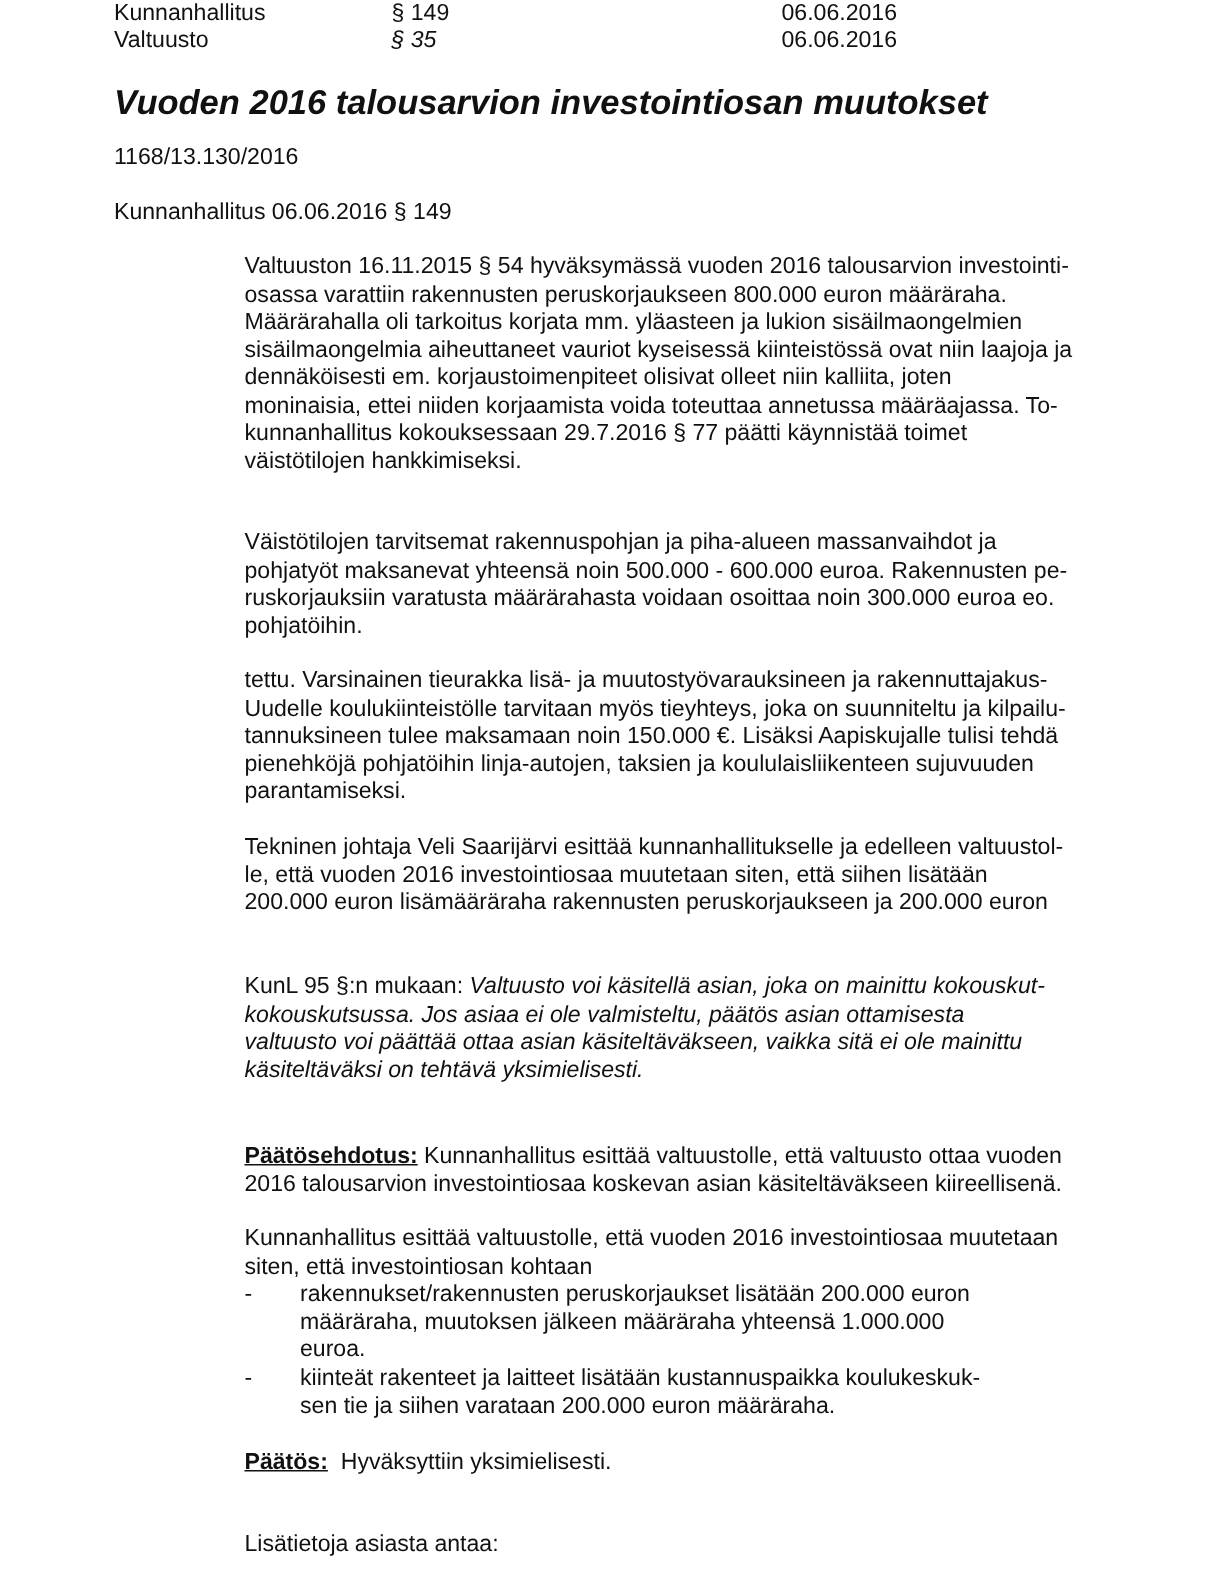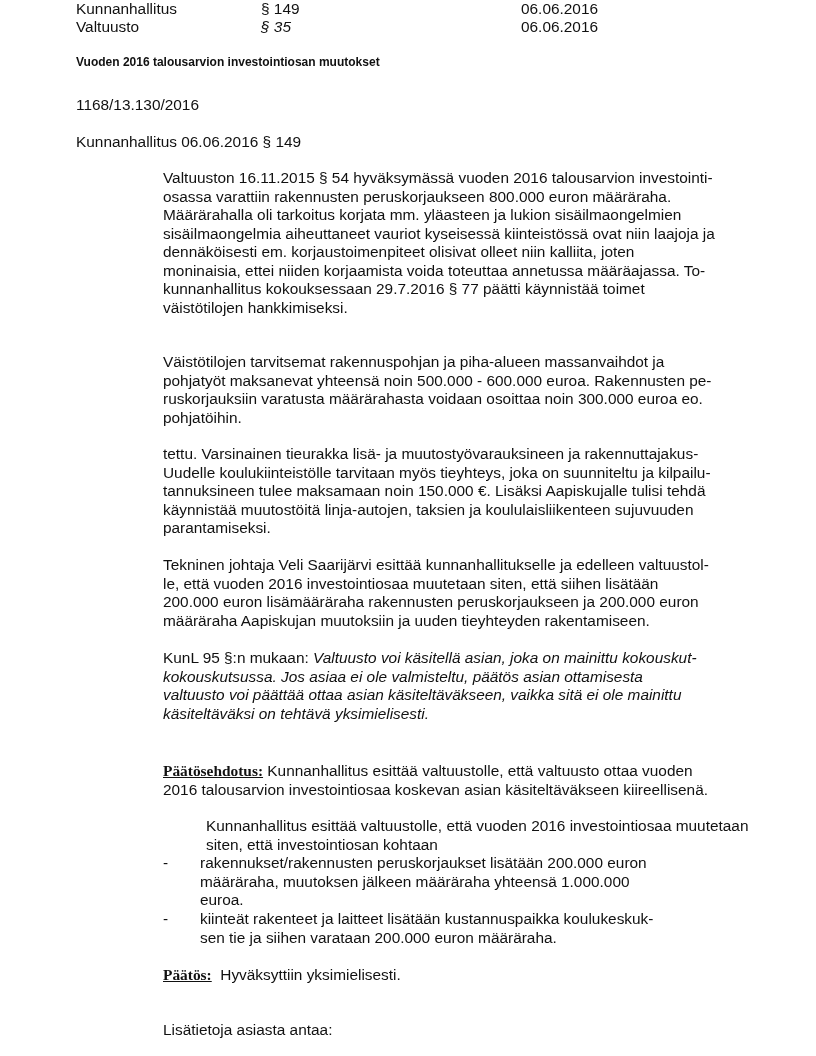--- a/index.html
+++ b/index.html
@@ -3,25 +3,25 @@
 <meta charset="utf-8">
 <style>
   html, body { margin: 0; padding: 0; background: #ffffff; }
   body {
     width: 816px; height: 1056px; position: relative; overflow: hidden;
     font-family: "Liberation Sans", sans-serif; color: #111111;
     font-size: 15.4px;
   }
   .abs { position: absolute; white-space: nowrap; }
   .hdr { line-height: 18px; }
-  .title { font-weight: bold; font-size: 12px; }
+  .title { font-weight: bold; font-size: 23px; font-style: italic; }
   .para { position: absolute; left: 163px; width: 600px; line-height: 18.5px; }
   .para .ln { display: block; white-space: nowrap; }
   .it { font-style: italic; }
-  .lbl { font-weight: bold; text-decoration: underline; font-family: Liberation Serif, serif; }
+  .lbl { font-weight: bold; text-decoration: underline; }
   .bullet { position: absolute; left: 163px; line-height: 18.5px; }
   .bullet .dash { position: absolute; left: 0; }
   .bullet .btxt { position: absolute; left: 37px; }
   .bullet .btxt .ln { display: block; white-space: nowrap; }
 </style>
 </head>
 <body>
 
 <div class="abs hdr" style="left:76px; top:0px;">Kunnanhallitus</div>
 <div class="abs hdr" style="left:261px; top:0px;">§ 149</div>
@@ -50,44 +50,43 @@
   <span class="ln">Väistötilojen tarvitsemat rakennuspohjan ja piha-alueen massanvaihdot ja</span>
   <span class="ln">pohjatyöt maksanevat yhteensä noin 500.000 - 600.000 euroa. Rakennusten pe-</span>
   <span class="ln">ruskorjauksiin varatusta määrärahasta voidaan osoittaa noin 300.000 euroa eo.</span>
   <span class="ln">pohjatöihin.</span>
 </div>
 
 <div class="para" style="top:445px;">
   <span class="ln">tettu. Varsinainen tieurakka lisä- ja muutostyövarauksineen ja rakennuttajakus-</span>
   <span class="ln">Uudelle koulukiinteistölle tarvitaan myös tieyhteys, joka on suunniteltu ja kilpailu-</span>
   <span class="ln">tannuksineen tulee maksamaan noin 150.000 €. Lisäksi Aapiskujalle tulisi tehdä</span>
-  <span class="ln">käynnistää muutostöitä linja-autojen, taksien ja koululaisliikenteen sujuvuuden</span>
+  <span class="ln">pienehköjä pohjatöihin linja-autojen, taksien ja koululaisliikenteen sujuvuuden</span>
   <span class="ln">parantamiseksi.</span>
 </div>
 
 <div class="para" style="top:556px;">
   <span class="ln">Tekninen johtaja Veli Saarijärvi esittää kunnanhallitukselle ja edelleen valtuustol-</span>
   <span class="ln">le, että vuoden 2016 investointiosaa muutetaan siten, että siihen lisätään</span>
   <span class="ln">200.000 euron lisämääräraha rakennusten peruskorjaukseen ja 200.000 euron</span>
-  <span class="ln">määräraha Aapiskujan muutoksiin ja uuden tieyhteyden rakentamiseen.</span>
 </div>
 
 <div class="para" style="top:649px;">
   <span class="ln"><span>KunL 95 §:n mukaan: </span><span class="it">Valtuusto voi käsitellä asian, joka on mainittu kokouskut-</span></span>
   <span class="ln it">kokouskutsussa. Jos asiaa ei ole valmisteltu, päätös asian ottamisesta</span>
   <span class="ln it">valtuusto voi päättää ottaa asian käsiteltäväkseen, vaikka sitä ei ole mainittu</span>
   <span class="ln it">käsiteltäväksi on tehtävä yksimielisesti.</span>
 </div>
 
 <div class="para" style="top:762px;">
   <span class="ln"><span class="lbl">Päätösehdotus:</span><span> Kunnanhallitus esittää valtuustolle, että valtuusto ottaa vuoden</span></span>
   <span class="ln">2016 talousarvion investointiosaa koskevan asian käsiteltäväkseen kiireellisenä.</span>
 </div>
 
-<div class="para" style="top:817px;margin-left:43px;">
+<div class="para" style="top:817px;">
   <span class="ln">Kunnanhallitus esittää valtuustolle, että vuoden 2016 investointiosaa muutetaan</span>
   <span class="ln">siten, että investointiosan kohtaan</span>
 </div>
 
 <div class="bullet" style="top:854px;">
   <span class="dash">-</span>
   <div class="btxt">
     <span class="ln">rakennukset/rakennusten peruskorjaukset lisätään 200.000 euron</span>
     <span class="ln">määräraha, muutoksen jälkeen määräraha yhteensä 1.000.000</span>
     <span class="ln">euroa.</span>

